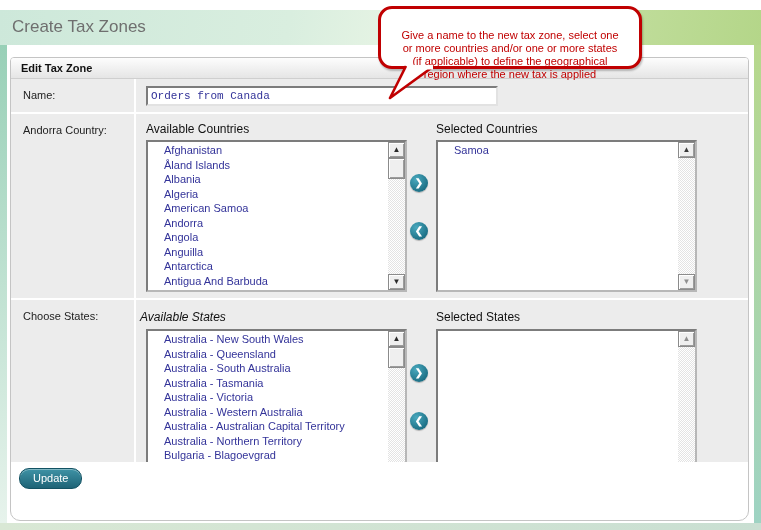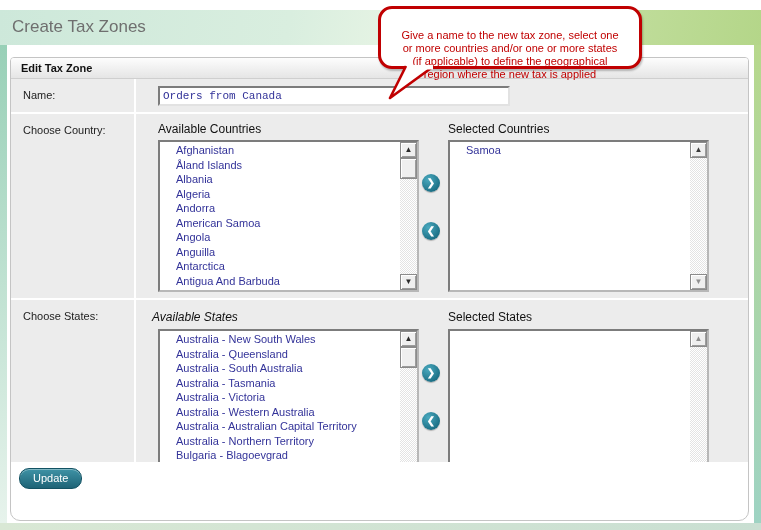--- a/index.html
+++ b/index.html
@@ -16,21 +16,21 @@
   .right-strip { position:absolute; left:754px; top:45px; width:7px; height:478px;
     background:linear-gradient(#b7d88c,#9ed3c3); }
   .bottom-bar { position:absolute; left:0; top:523px; width:761px; height:7px;
     background:linear-gradient(to right,#d9e8d5,#c9dfd2); }
 
   
   .panel { position:absolute; left:10px; top:57px; width:739px; height:464px;
     background:#fff; border:1px solid #c4c4c4; border-radius:4px 4px 10px 10px; overflow:hidden; }
   .panel-header { height:21px; line-height:21px; padding-left:10px; font-size:11px; font-weight:bold; color:#111;
     background:linear-gradient(#fdfdfd,#e5e5e5); border-bottom:1px solid #cfcfcf; }
-  .form-row { display:flex; background:#ececec;gap:12px; }
+  .form-row { display:flex; background:#ececec; }
   .label-cell { width:125px; border-right:2px solid #fff; padding-left:12px; font-size:11px; color:#222; flex:none; }
   .content-cell { position:relative; flex:1; }
   .h-divider { height:2px; background:#fff; }
   .row-name { height:33px; }
   .row-name .label-cell { padding-top:10px; }
   .row-country { height:184px; }
   .row-states { height:162px; }
   .row-country .label-cell, .row-states .label-cell { padding-top:10px; }
   .panel-footer { background:#fff; height:32px; position:relative; }
 
@@ -92,31 +92,31 @@
 
     <div class="form-row row-name">
       <div class="label-cell">Name:</div>
       <div class="content-cell">
         <input class="name-input" type="text" value="Orders from Canada" style="">
       </div>
     </div>
     <div class="h-divider"></div>
 
     <div class="form-row row-country">
-      <div class="label-cell">Choose Country:</div>
+      <div class="label-cell">Andorra Country:</div>
       <div class="content-cell">
         <div class="section-header" style="left:10px; top:8px;">Available Countries</div>
         <div class="listbox" style="left:10px; top:26px;">
           <div class="list-items">
               <div class="list-item">Afghanistan</div>
               <div class="list-item">Åland Islands</div>
               <div class="list-item">Albania</div>
               <div class="list-item">Algeria</div>
+              <div class="list-item">American Samoa</div>
               <div class="list-item">Andorra</div>
-              <div class="list-item">American Samoa</div>
               <div class="list-item">Angola</div>
               <div class="list-item">Anguilla</div>
               <div class="list-item">Antarctica</div>
               <div class="list-item">Antigua And Barbuda</div>
             </div>
           <div class="scrollbar">
             <div class="sb-btn sb-up">▲</div>
             <div class="sb-thumb"></div>
             <div class="sb-btn sb-down">▼</div>
           </div>

